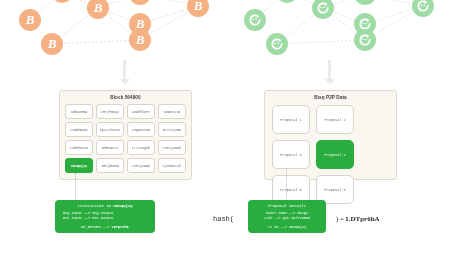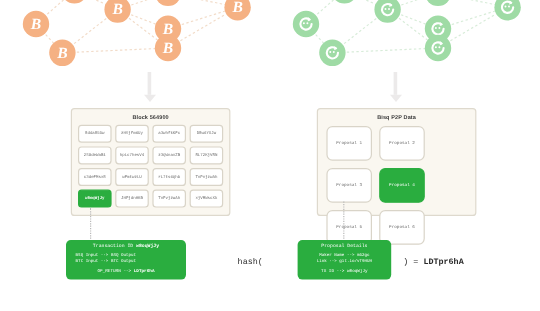--- a/index.html
+++ b/index.html
@@ -52,21 +52,21 @@
   
   .gbox{position:absolute;background:#2aad3f;border-radius:4px;color:#ffffff;
     font-family:"Liberation Mono", monospace;}
   .gbox .gtitle{text-align:center;font-size:4px;padding:4px 0 3px 0;}
   .gbox .grow{font-size:3.5px;padding:0 8px;line-height:5.4px;white-space:nowrap;}
   .gbox .gfoot{font-size:3.6px;text-align:center;padding:3px 0 4px 0;}
   .b{font-weight:bold;}
 
   .hashlbl{position:absolute;font-family:"Liberation Mono", monospace;
     font-size:7px;color:#2b2b2b;}
-  .hashres{position:absolute;font-family:Liberation Mono, monospace;
+  .hashres{position:absolute;font-family:Liberation Serif, serif;
     font-size:7px;color:#2b2b2b;}
   .hashres .r{font-weight:bold;}
 </style>
 </head>
 <body>
 
 <div class="stage">
 
   <div class="net left">
     <svg width="225" height="62">
@@ -223,21 +223,21 @@
       <span class="b">w8oqWjJy</span>
     </div>
     <div class="grow">BSQ Input --&gt; BSQ Output</div>
     <div class="grow">BTC Input --&gt; BTC Output</div>
     <div class="gfoot">
       <span>OP_RETURN --&gt;</span>
       <span class="b">LDTpr6hA</span>
     </div>
   </div>
 
-  <div class="hashlbl" style="left:198px;top:215px;text-align:right;">hash(</div>
+  <div class="hashlbl" style="left:213px;top:215px;text-align:right;">hash(</div>
 
   <div class="gbox" style="left:248px;top:200px;width:78px;">
     <div class="gtitle">Proposal Details</div>
     <div class="grow" style="text-align:center;padding:0 4px;">Maker Name --&gt; m52gc</div>
     <div class="grow" style="text-align:center;padding:0 4px;">Link --&gt; git.io/vT9HUH</div>
     <div class="gfoot">TX ID --&gt; w8oqWjJy</div>
   </div>
 
   <div class="hashres" style="left:336px;top:215px;">
     <span>) =</span>

